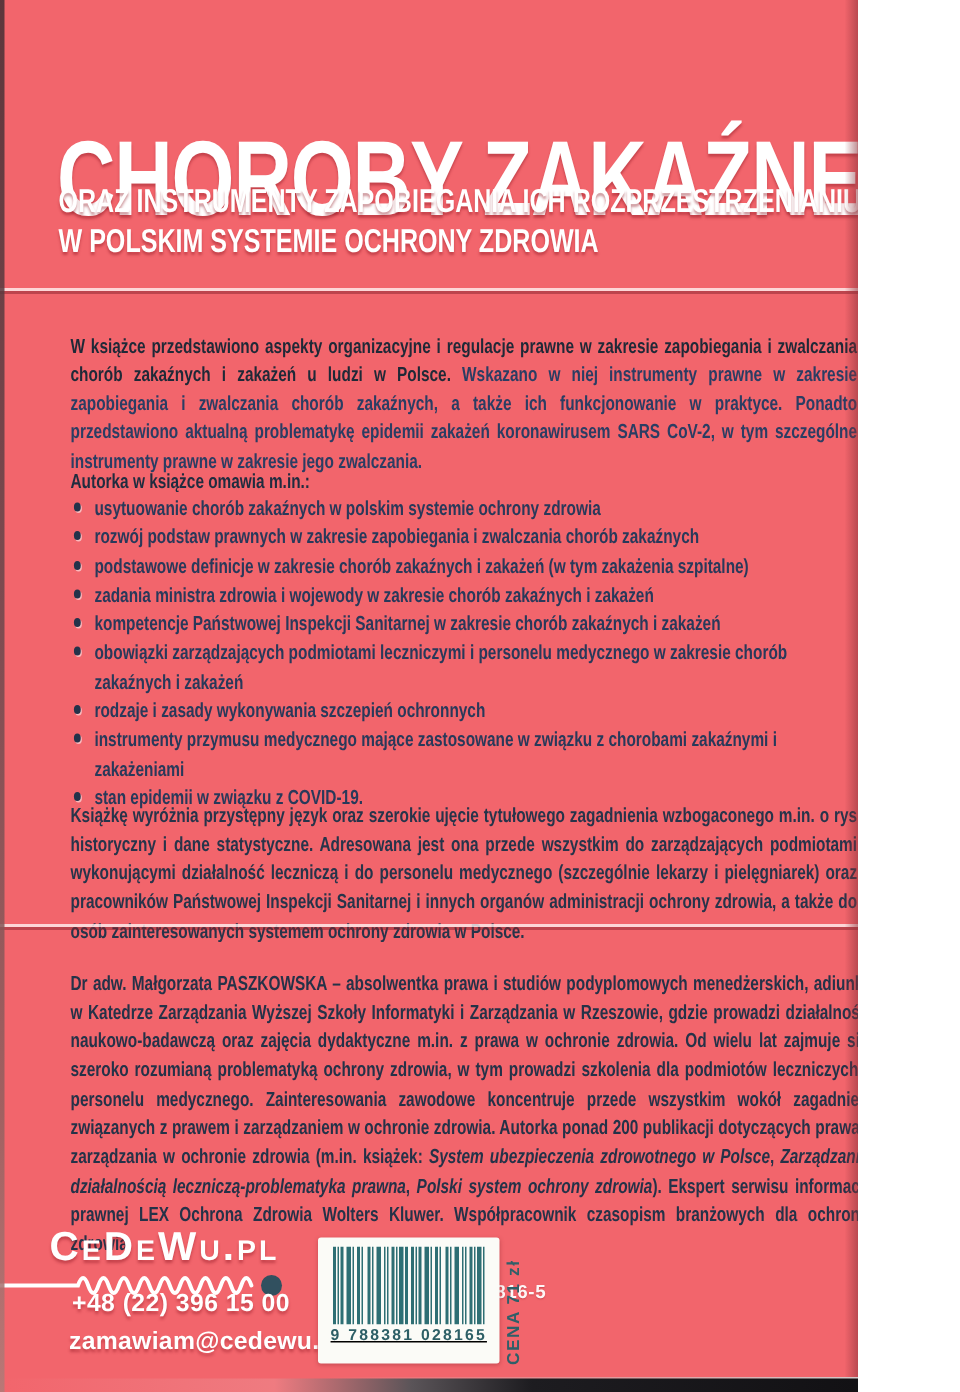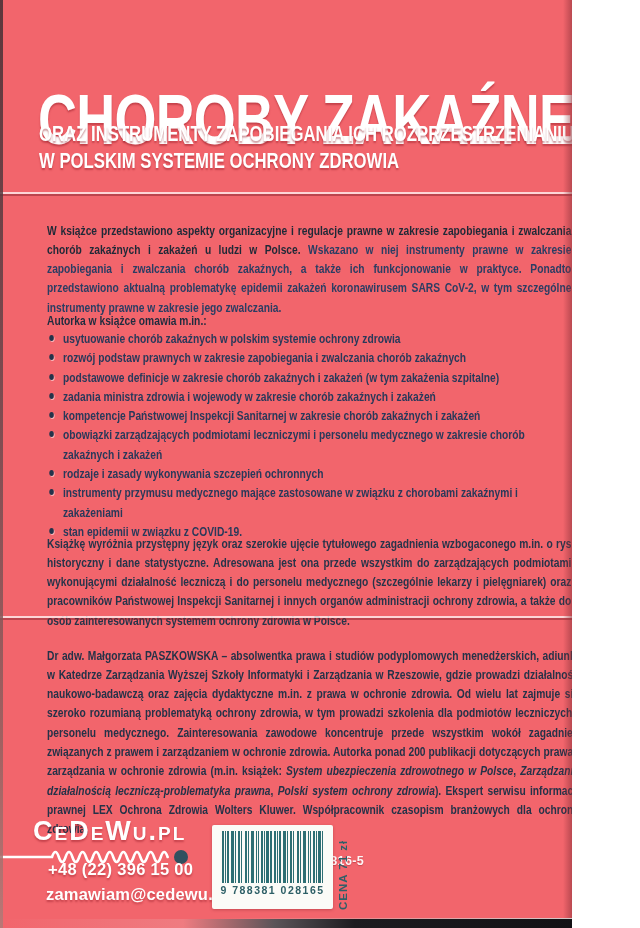--- a/index.html
+++ b/index.html
@@ -54,21 +54,21 @@
   .logo { position:absolute; left:33px; top:816px; font-size:27px; font-weight:bold;
           font-variant:small-caps; letter-spacing:2px; }
   .wave { position:absolute; left:0; top:843px; }
   .phone { position:absolute; left:48px; top:860px; font-size:16.5px; font-weight:bold; letter-spacing:.3px; }
   .email { position:absolute; left:46px; top:885px; font-size:16.5px; font-weight:bold; letter-spacing:.2px; }
 
   .isbn-label { position:absolute; left:215px; top:854px; font-size:12.5px; font-weight:bold;
                 color:rgba(255,255,255,.95); letter-spacing:.4px; text-shadow:0 1px 1px rgba(145,25,35,.4); }
   .barcode-box { position:absolute; left:212px; top:825px; width:121px; height:84px;
                  background:#fbfbf7; border-radius:2px; box-shadow:0 1px 3px rgba(120,25,35,.35);
-                 display:flex; flex-direction:column; align-items:center; padding-top:6px; box-sizing:border-box; }
+                 display:flex; flex-direction:column; align-items:center; padding-top:6px; box-sizing:border-box;text-decoration:underline; }
   .barcode-digits { margin-top:1px; font-size:10.5px; font-weight:bold; color:#2d5f66; letter-spacing:1.5px; white-space:nowrap; }
   .price { position:absolute; left:337px; top:826px; height:84px; writing-mode:vertical-rl;
            transform:rotate(180deg); font-size:11.5px; font-weight:bold; color:#2f5f68;
            letter-spacing:1px; display:flex; align-items:center; }
 </style>
 </head>
 <body>
 
 <div class="cover">
 

